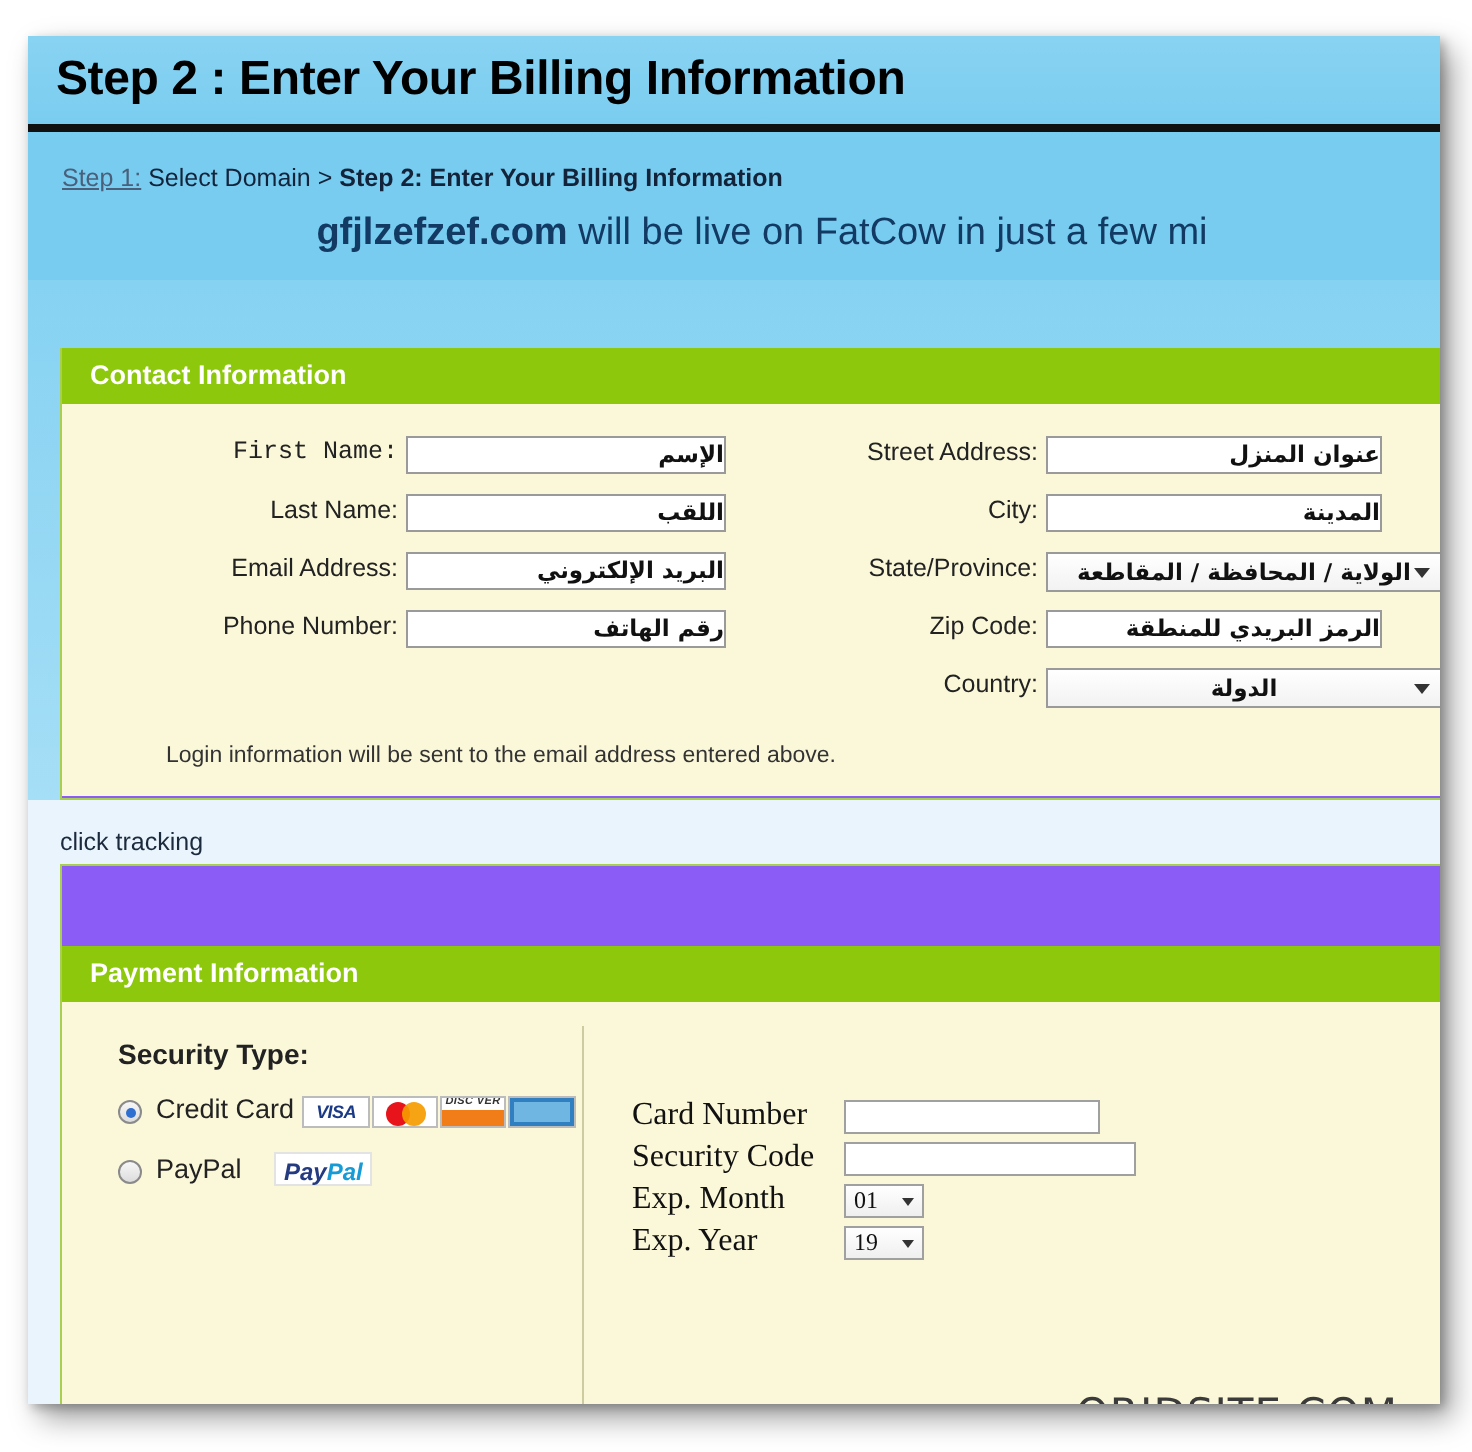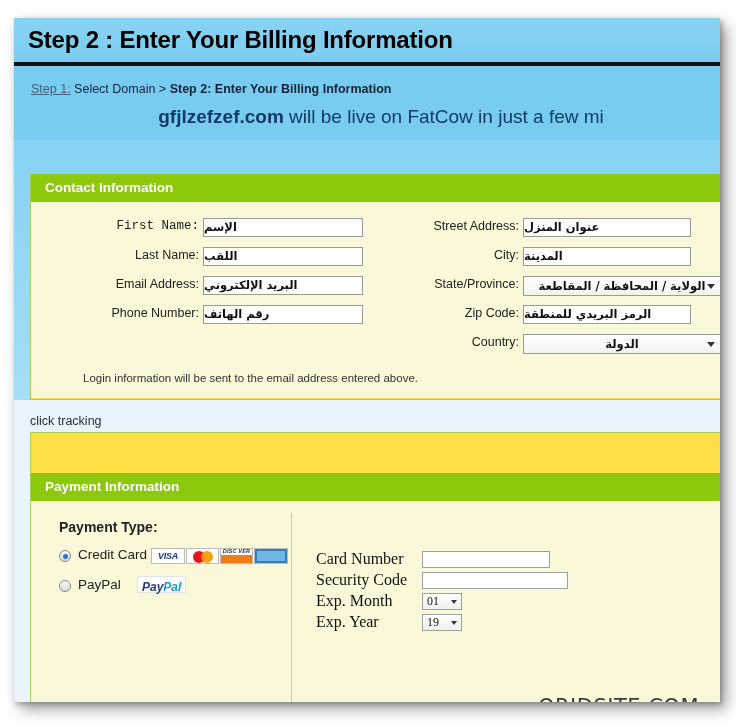--- a/index.html
+++ b/index.html
@@ -39,21 +39,21 @@
     position:absolute;left:0;top:88px;width:706px;text-align:center;
     font-size:19px;color:#123a63;font-weight:normal;white-space:nowrap;
     overflow:hidden;
     padding-left:14px;
   }
   .domain-line .dom{font-weight:bold;color:#123a63;}
   .bluebg2{position:absolute;left:0;top:122px;width:706px;height:260px;
      background:linear-gradient(180deg,#86d2f2,#a5def6);}
 
   
-  .panel{position:absolute;border:1px solid #a8cf4e;background:#fde047;}
+  .panel{position:absolute;border:1px solid #a8cf4e;background:#8b5cf6;}
   .panel-head{
     height:28px;background:#8dc80d;color:#fff;font-size:13.5px;font-weight:bold;
     line-height:28px;padding-left:14px;box-sizing:border-box;
     border-bottom:1px solid #8dc80d;
     margin-top:40px;
   }
   .panel-body{position:relative;background:#fbf8d9;}
 
   
   #contact-panel{left:16px;top:156px;width:690px;height:225px;border-top:none;}
@@ -61,21 +61,21 @@
   .col{position:absolute;top:0;}
 
   .frow{position:absolute;height:22px;}
   .flabel{
     position:absolute;right:0;top:1px;font-size:12.5px;color:#222;white-space:nowrap;
   }
   .ftext{
     position:absolute;left:0;top:0;height:19px;box-sizing:border-box;
     border:1px solid #9a9a9a;background:#fff;
     font-size:11.5px;color:#111;font-weight:bold;
-    text-align:left;line-height:17px;
+    text-align:right;line-height:17px;
     direction:rtl;
     font-family:"DejaVu Sans","Liberation Sans",sans-serif;
     overflow:hidden;white-space:nowrap;
   }
   .fselect{
     position:absolute;left:0;top:0;height:20px;box-sizing:border-box;
     border:1px solid #9a9a9a;
     background:linear-gradient(180deg,#ffffff,#f2f2f2);
     font-size:11.5px;color:#111;font-weight:bold;
     text-align:center;line-height:18px;
@@ -252,21 +252,21 @@
     </div>
 
     <div class="clicktrack">click tracking</div>
 
     <div class="panel" id="payment-panel">
       <div class="panel-head">Payment Information</div>
       <div class="panel-body" style="height:240px">
 
         <div class="pay-divider"></div>
 
-        <div class="pt-title">Payment Type:</div>
+        <div class="pt-title">Security Type:</div>
 
         <div class="radio-row" style="top:46px;width:230px;">
           <span class="radio on"></span>
           <span class="radio-label">Credit Card</span>
           <span class="cards" style="left:92px;">
             <span class="chip chip-visa"><span>VISA</span></span><span class="chip chip-mc"><i class="mc-a"></i><i class="mc-b"></i></span><span class="chip chip-disc"><i class="disc-top"></i><i class="disc-txt">DISC VER</i><i class="disc-bot"></i></span><span class="chip chip-amex"><i class="amex-in"></i></span>
           </span>
         </div>
 
         <div class="radio-row" style="top:76px;width:230px;">

